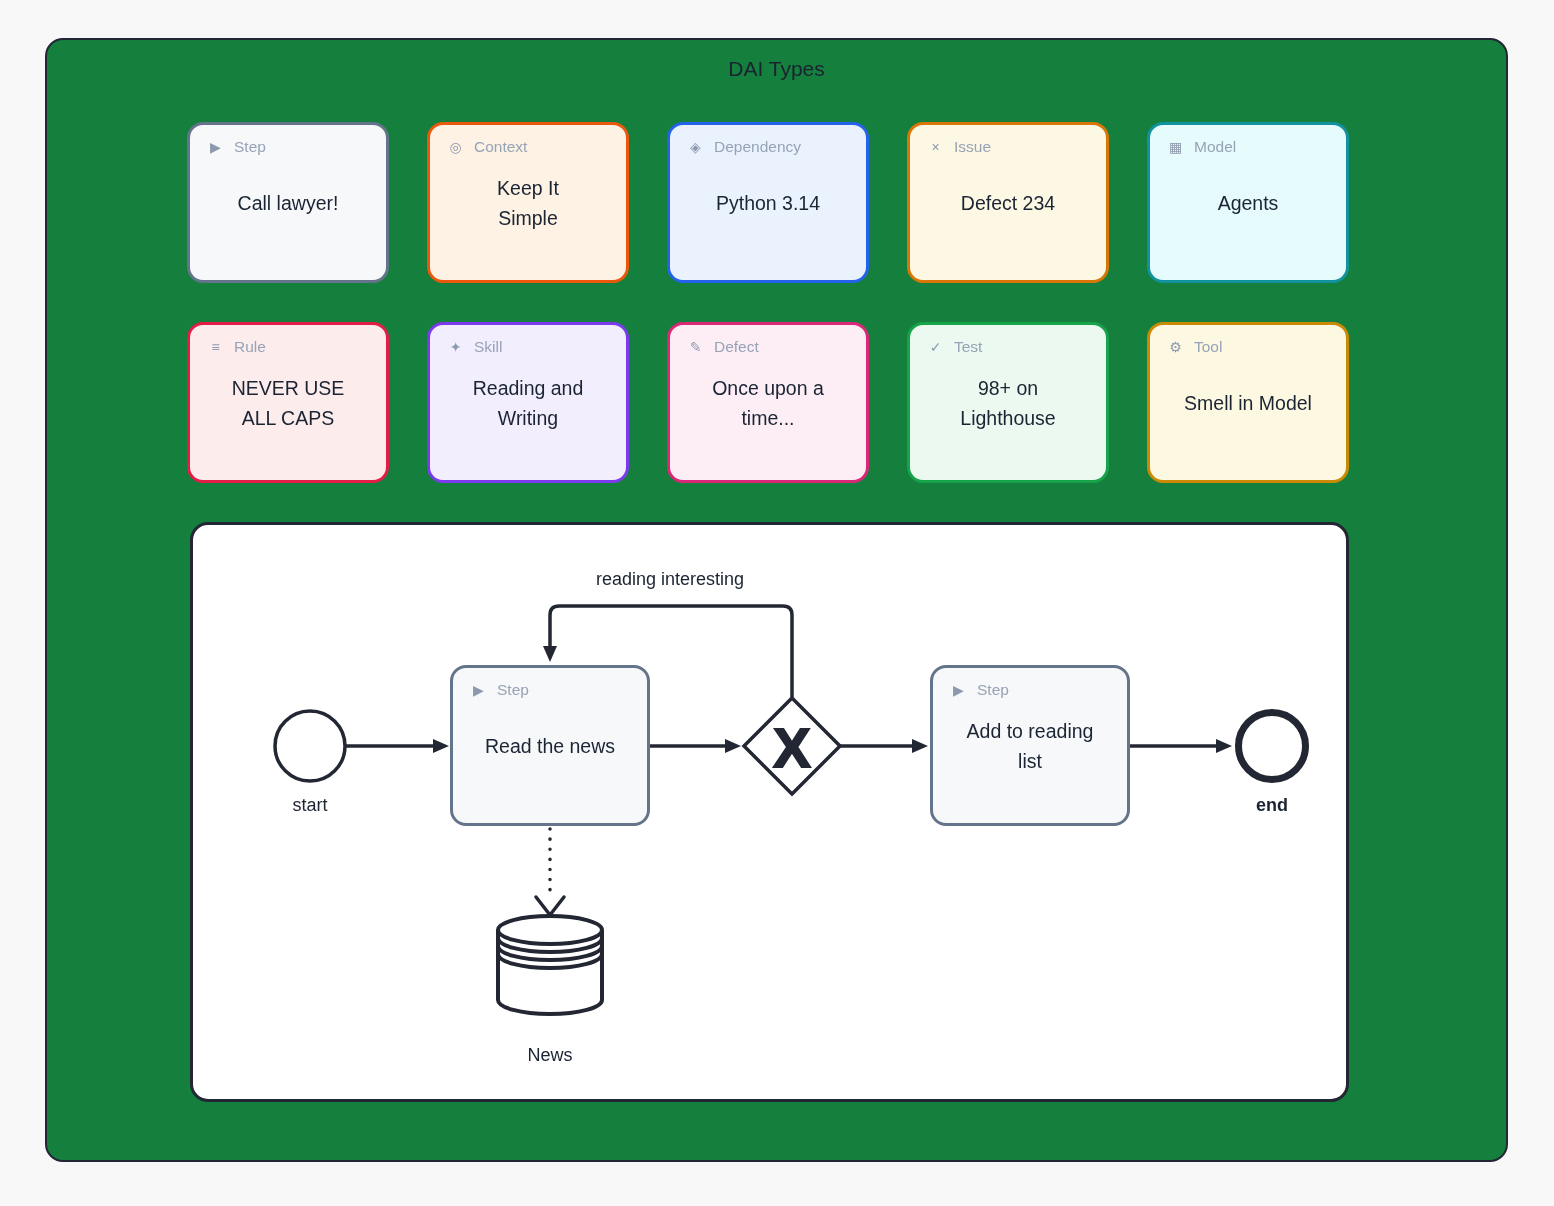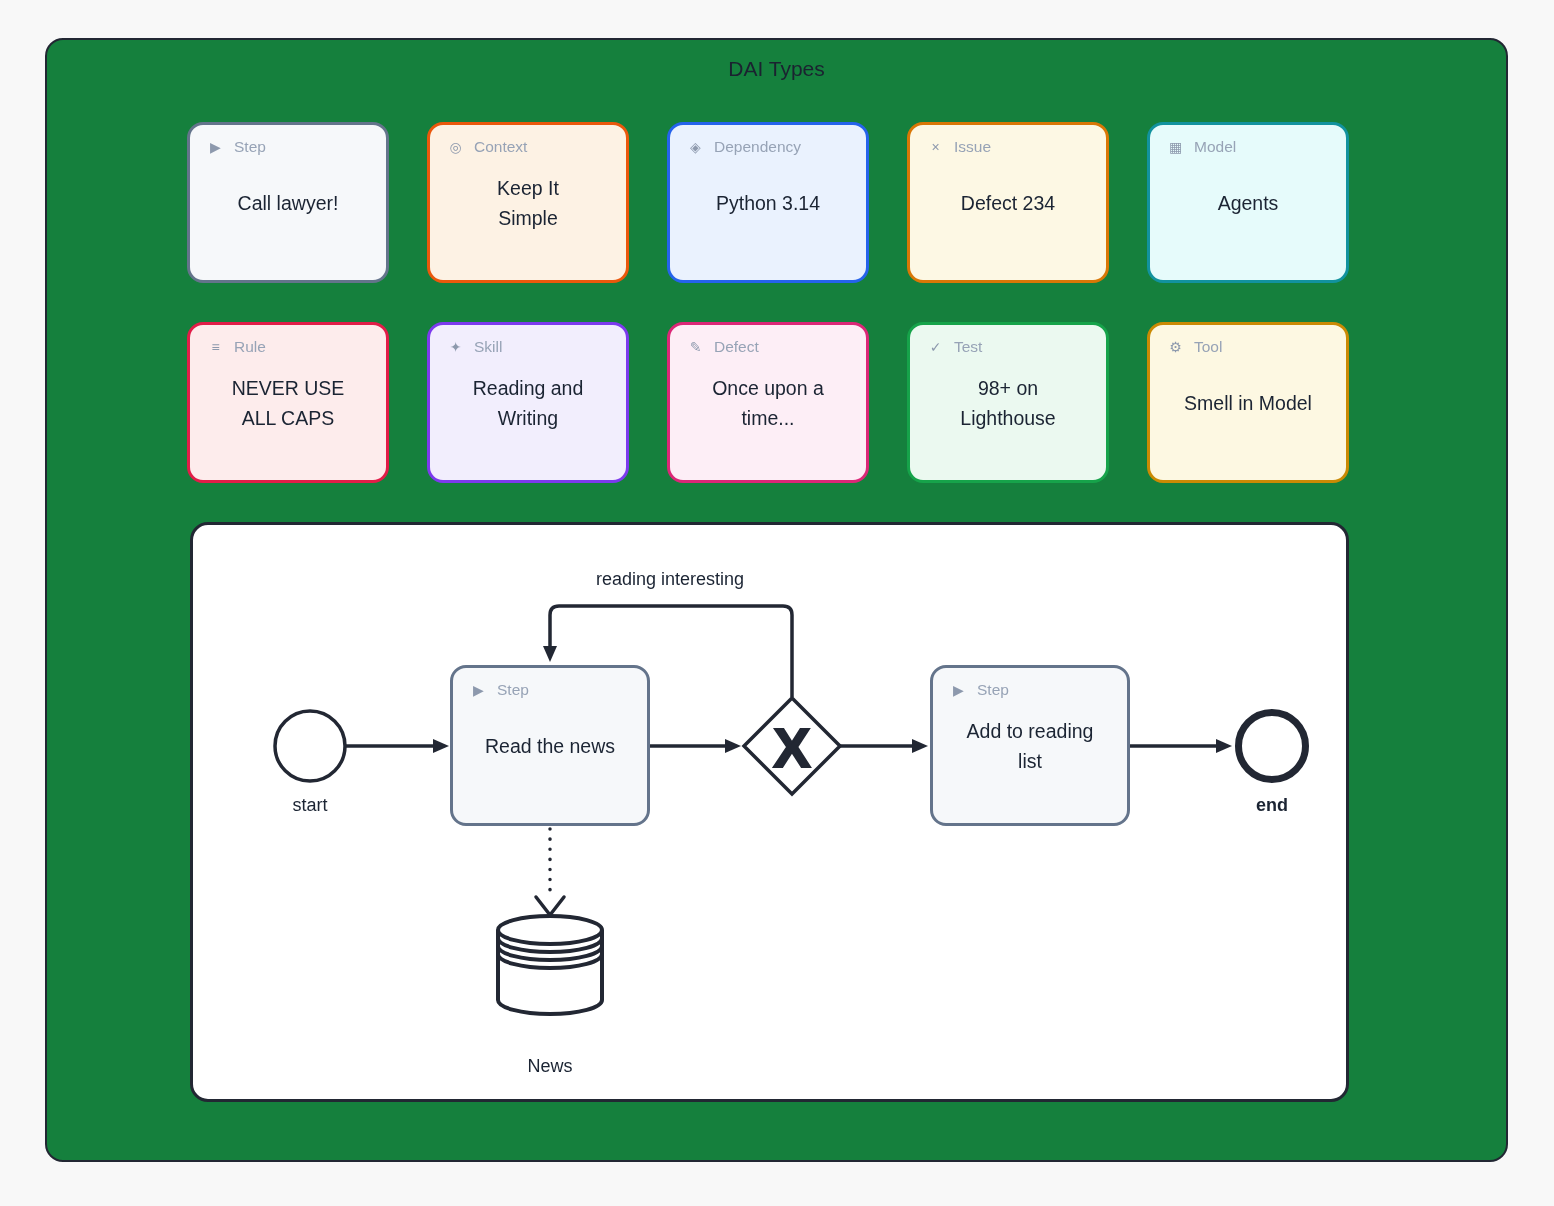--- a/index.html
+++ b/index.html
@@ -93,21 +93,21 @@
   .flow-card2 { left: 737px; top: 140px; }
   .flow-label {
     position: absolute;
     text-align: center;
     font-size: 18px;
     color: #1b2433;
     width: 200px;
   }
   .lbl-start { left: 17px;  top: 270px; }
   .lbl-end   { left: 979px; top: 270px; font-weight: bold; }
-  .lbl-news  { left: 257px; top: 531px; }
+  .lbl-news  { left: 257px; top: 520px; }
   .lbl-loop  { left: 377px; top: 44px; width: 200px; }
 </style>
 </head>
 <body>
 
 <div class="canvas">
   <div class="canvas-title">DAI Types</div>
 
   <div class="card pos-r1c1" style="border-color: rgb(100, 116, 139); background-color: rgb(246, 248, 250);">
     <div class="card-head">

